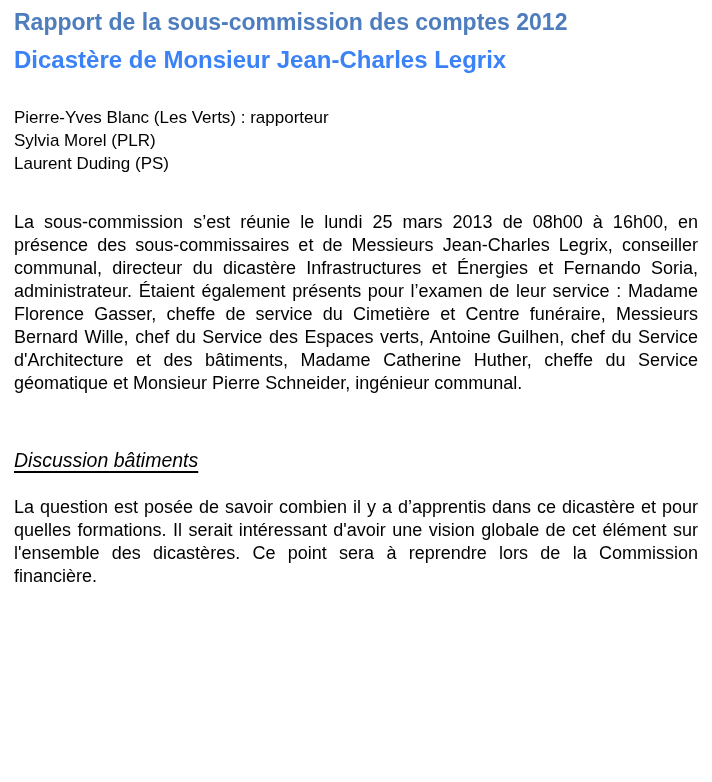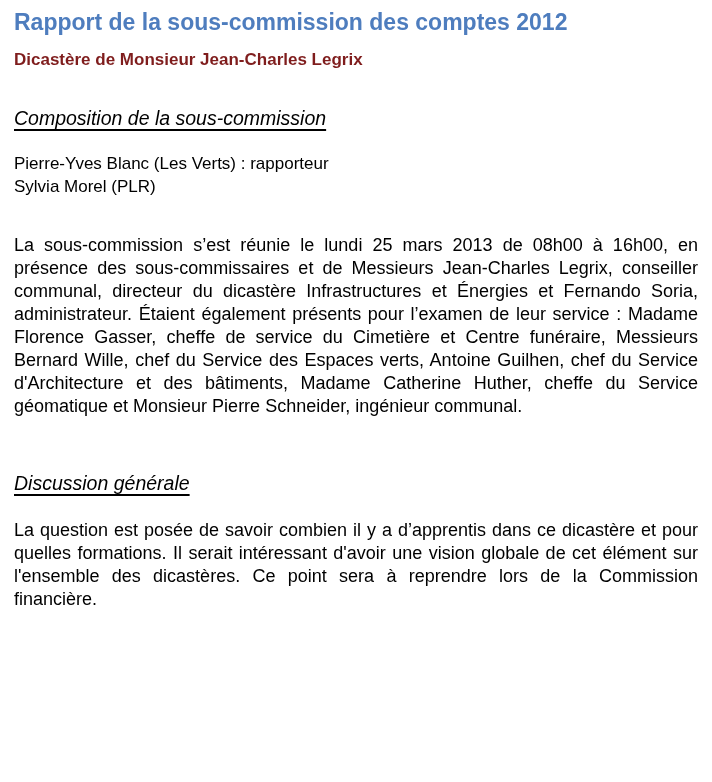--- a/index.html
+++ b/index.html
@@ -21,24 +21,24 @@
   }
   .report-title {
     margin: 0 0 14px 0;
     font-size: 23px;
     line-height: 26px;
     font-weight: bold;
     color: #4e7dbe; 
   }
   .report-subtitle {
     margin: 0 0 35px 0;
-    font-size: 17px;
+    font-size: 24px;
     line-height: 22px;
     font-weight: bold;
-    color: #7f1d1d;
+    color: #3b82f6;
   }
   .section-heading {
     margin: 0;
     font-size: 19.5px;
     line-height: 24px;
     font-weight: normal;
     font-style: italic;
     text-decoration: underline;
     text-decoration-thickness: 1.5px;
     text-underline-offset: 4px;
@@ -67,30 +67,30 @@
 </head>
 <body>
 
 <div class="page">
 
   <h1 class="report-title" style="color: rgb(78, 125, 190);">Rapport de la sous-commission des comptes 2012</h1>
 
   <h2 class="report-subtitle">Dicastère de Monsieur Jean-Charles Legrix</h2>
 
   <section>
-    <h3 class="section-heading composition">Composition de la sous-commission</h3>
 
     <div class="member-list">
       <div class="member">Pierre-Yves Blanc (Les Verts) : rapporteur</div>
       <div class="member">Sylvia Morel (PLR)</div>
+      <div class="member">Laurent Duding (PS)</div>
     </div>
 
     <p class="body-par par-meeting">La sous-commission s’est réunie le lundi 25 mars 2013 de 08h00 à 16h00, en présence des sous-commissaires et de Messieurs Jean-Charles Legrix, conseiller communal, directeur du dicastère Infrastructures et Énergies et Fernando Soria, administrateur. Étaient également présents pour l’examen de leur service : Madame Florence Gasser, cheffe de service du Cimetière et Centre funéraire, Messieurs Bernard Wille, chef du Service des Espaces verts, Antoine Guilhen, chef du Service d'Architecture et des bâtiments, Madame Catherine Huther, cheffe du Service géomatique et Monsieur Pierre Schneider, ingénieur communal.</p>
   </section>
 
   <section>
-    <h3 class="section-heading discussion">Discussion générale</h3>
+    <h3 class="section-heading discussion">Discussion bâtiments</h3>
 
     <p class="body-par par-apprentis">La question est posée de savoir combien il y a d’apprentis dans ce dicastère et pour quelles formations. Il serait intéressant d'avoir une vision globale de cet élément sur l'ensemble des dicastères. Ce point sera à reprendre lors de la Commission financière.</p>
 
   </section>
 
 </div>
 
 </body></html>

